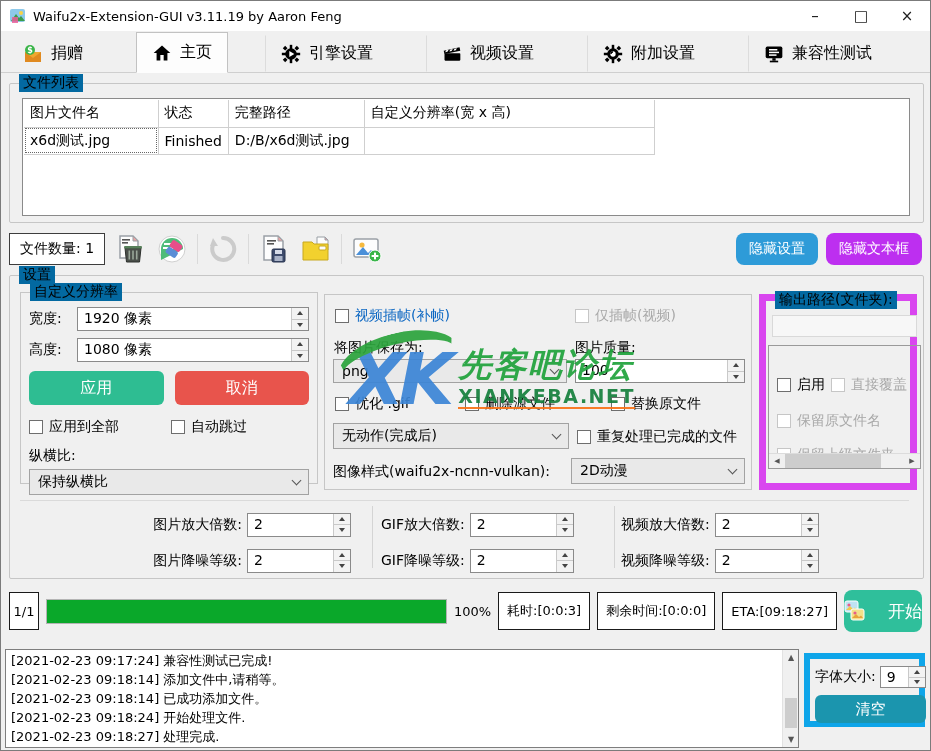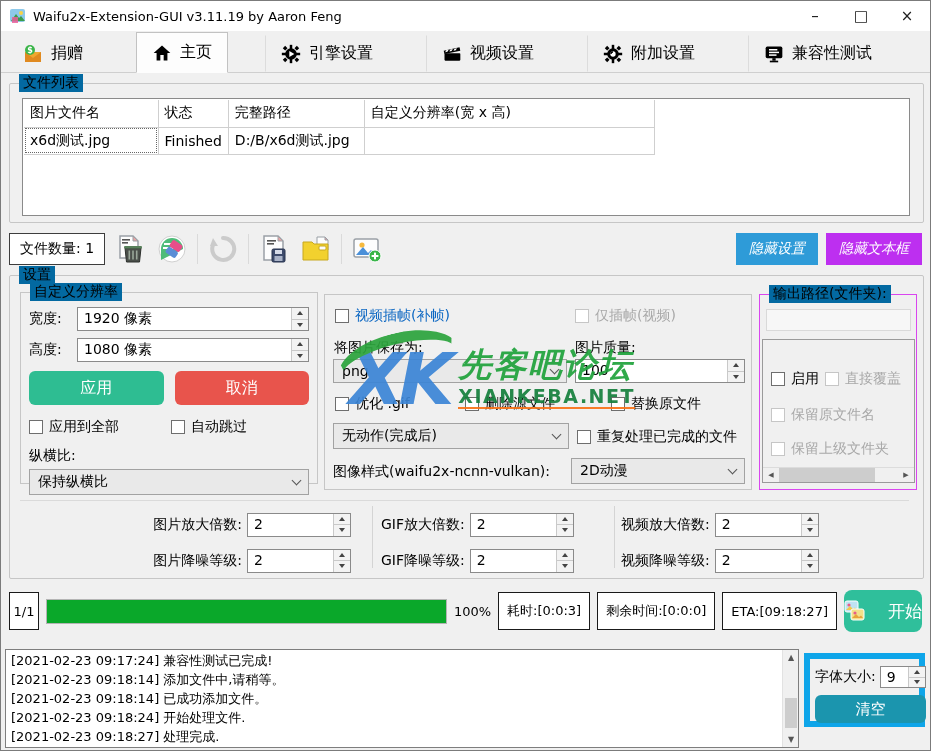--- a/index.html
+++ b/index.html
@@ -41,22 +41,22 @@
   .ftable .c3 { width:290px; }
   .selcell { outline:1px dotted #666; outline-offset:-2px; }
 
   
   .toolrow { position:absolute; left:8px; right:8px; top:229px; height:38px;
              display:flex; align-items:center; gap:8px; }
   .countbox { border:1px solid #3d3d3d; background:#fff; height:32px; display:flex;
               align-items:center; padding:0 10px; font-size:14px; }
   .ticon { width:34px; height:34px; display:flex; align-items:center; justify-content:center; }
   .tsep { width:1px; height:30px; background:#dadada; }
-  .hidebtn { height:32px; border:none; border-radius:0; color:#fff; font-size:14px;
-             padding:0 13px; display:flex; align-items:center; font-family:inherit;font-style:italic; }
+  .hidebtn { height:32px; border:none; border-radius:8px; color:#fff; font-size:14px;
+             padding:0 13px; display:flex; align-items:center; font-family:inherit; }
   .btn-blue { background:#2e9bd8; }
   .btn-purple { background:#bd2ff0; }
 
   
   .settings { left:8px; top:274px; width:915px; height:304px; }
 
   .customres { position:absolute; left:10px; top:16px; width:298px; height:192px;
                border:1px solid #c6c6c6; }
   .customres .inner { padding:14px 8px 0 8px; }
   .resrow { display:flex; align-items:center; margin-bottom:7px; }
@@ -96,24 +96,24 @@
           border-top:4px solid #444; }
 
   
   .midpanel { position:absolute; left:314px; top:18px; width:428px; height:196px;
               border:1px solid #c6c6c6; background:#f0f0f0; }
   .mp-abs { position:absolute; }
   .mp-lab { font-size:14px; }
 
   
   .outgroup { position:absolute; left:749px; top:18px; width:158px; height:196px;
-              border:1px solid #d946ef; }
+              border:7px solid #d946ef; }
   .outinput { position:absolute; left:6px; top:14px; width:145px; height:22px;
               background:#f7f7f7; border:1px solid #d9d9d9; }
-  .outbox { position:absolute; left:2px; top:44px; width:153px; height:144px;
+  .outbox { position:absolute; left:2px; top:44px; width:153px; height:124px;
             border:1px solid #9a9a9a; overflow:hidden; }
   .hscroll { position:absolute; left:0; right:0; bottom:0; height:15px; background:#f0f0f0;
              border-top:1px solid #dcdcdc; display:flex; align-items:stretch; }
   .harrow { width:16px; display:flex; align-items:center; justify-content:center;
             font-size:7px; color:#555; }
   .hthumb { width:96px; background:#cdcdcd; }
   .vscroll { position:absolute; right:0; top:0; bottom:0; width:16px; background:#f0f0f0;
              border-left:1px solid #e2e2e2; }
   .vscroll .harrow { width:16px; height:15px; position:absolute; left:0; }
   .vthumb { position:absolute; left:2px; width:12px; height:30px; top:48px; background:#cdcdcd; }

